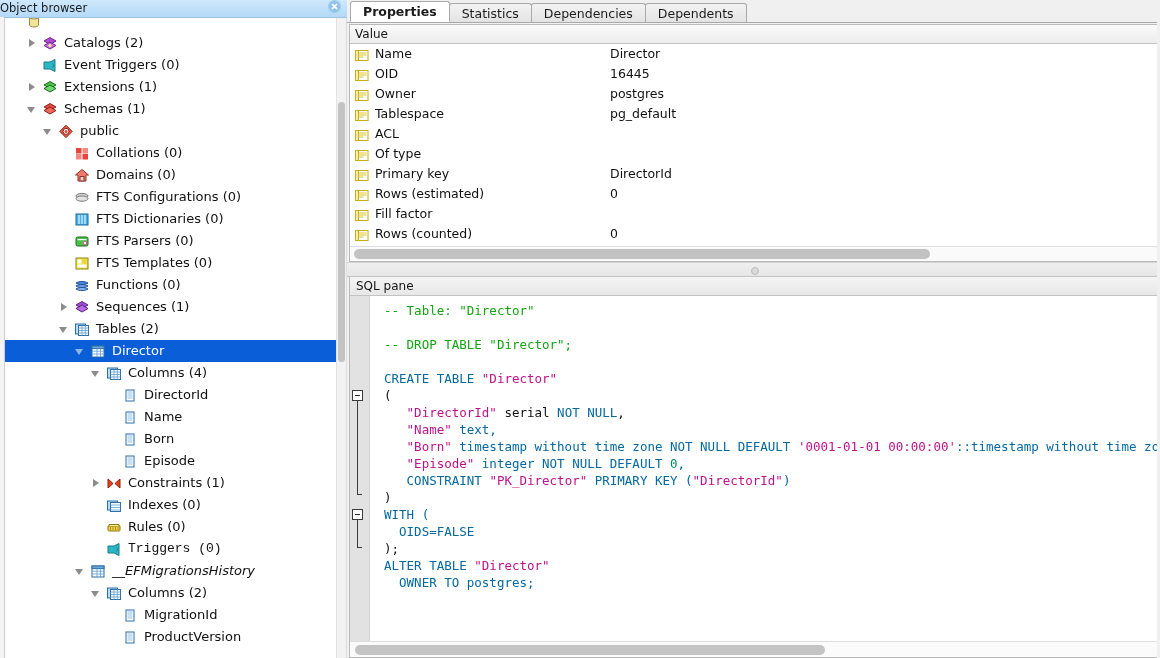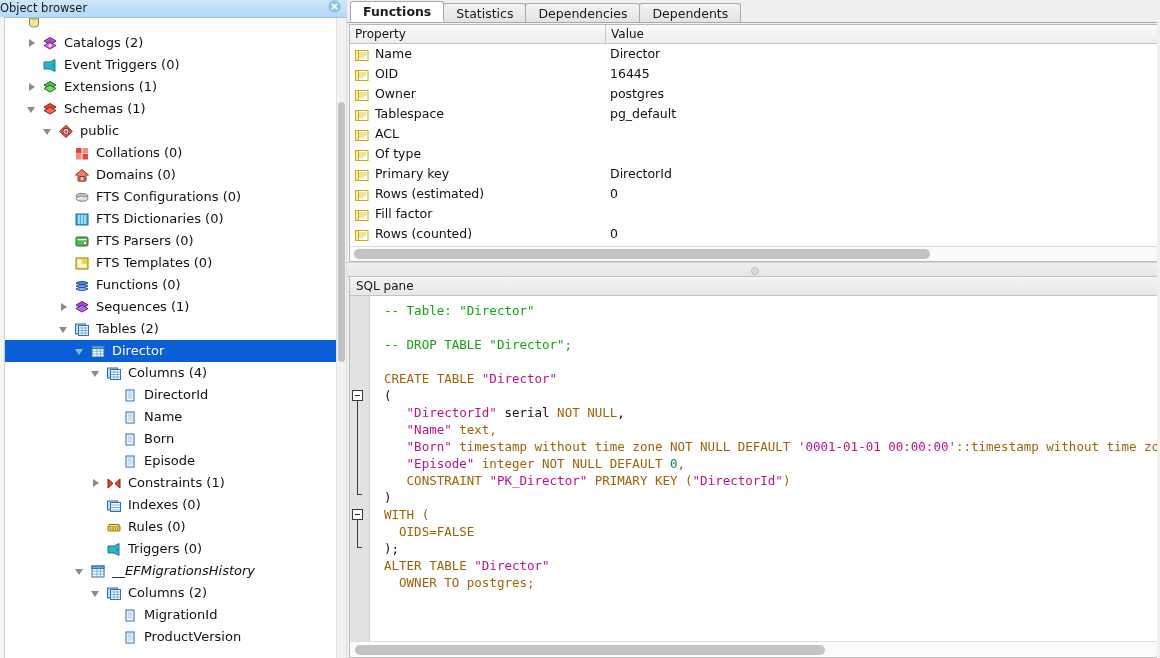--- a/index.html
+++ b/index.html
@@ -189,21 +189,21 @@
   .code{
     flex:1;position:relative;
     font-family:"DejaVu Sans Mono","Liberation Mono",monospace;
     font-size:12.5px;line-height:17px;
     padding:6px 0 0 14px;
     white-space:pre;color:#111;
     overflow:hidden;
   }
   .code .ln{height:17px;}
   .cm{color:#12a512;}
-  .kw{color:#a16207;font-weight:normal;}
+  .kw{color:#0369a1;font-weight:normal;}
   .id{color:#c0108a;}
   .num{color:#008a5a;}
   .pl{color:#111;}
 
   
   .foldbox{
     position:absolute;left:2px;width:11px;height:11px;
     border:1px solid #3a3a3a;background:#ffffff;box-sizing:border-box;
   }
   .foldbox:before{
@@ -510,21 +510,21 @@
             <span class="arrow none"></span>
             <span class="ico">
               <svg width="16" height="15" viewBox="0 0 16 15">
                 <path d="M2 6h12v4a1 1 0 01-1 1H3a1 1 0 01-1-1z" fill="#f2d24a" stroke="#8f7a15"></path>
                 <path d="M3 6V4.5h10V6" fill="#f8e89a" stroke="#8f7a15"></path>
                 <path d="M4.5 7v3M7 7v3M9.5 7v3M12 7v3" stroke="#8f7a15" stroke-width=".7"></path>
               </svg>
             </span>
             <span class="lbl">Rules (0)</span>
           </div>
-          <div class="row" style="padding-left: 86px;">
+          <div class="row" style="padding-left: 86px; font-family: Liberation Mono, monospace;">
             <span class="arrow none"></span>
             <span class="ico">
               <svg width="16" height="15" viewBox="0 0 16 15">
                 <path d="M2 4h6l5-2.5v12L8 11H2z" fill="#2bb6c8" stroke="#1b7b88"></path>
                 <path d="M10.5 5.5c1.2 1 1.2 3 0 4" stroke="#1b7b88" fill="none"></path>
               </svg>
             </span>
             <span class="lbl">Triggers (0)</span>
           </div>
           <div class="row" style="padding-left: 70px; font-style: italic;">
@@ -576,29 +576,28 @@
         </div>
       <div class="tree-vscroll">
         <div class="tree-vthumb" style="top:84px;height:260px;"></div>
       </div>
     </div>
   </div>
 
   <div class="right">
 
     <div class="tabbar" id="tabbar">
-        <div class="tab active">Functions</div>
+        <div class="tab active">Properties</div>
         <div class="tab">Statistics</div>
         <div class="tab">Dependencies</div>
         <div class="tab">Dependents</div>
       </div>
 
     <div class="props">
       <div class="props-head">
-        <div class="ph c1">Property</div>
         <div class="ph c2">Value</div>
       </div>
       <div class="props-body" id="propsbody">
           <div class="prow">
             <span class="pico"><svg width="16" height="15" viewBox="0 0 16 15">
                 <rect x="1.5" y="2.5" width="12.5" height="10" fill="#ffffff" stroke="#c9ae14"></rect>
                 <path d="M3.5 5h9M3.5 7h9M3.5 9h6" stroke="#e0c52c" stroke-width="1.2"></path>
                 <rect x="1.5" y="2.5" width="3" height="10" fill="#f6ecae" stroke="#c9ae14"></rect>
               </svg></span>
             <span class="pname">Name</span>

